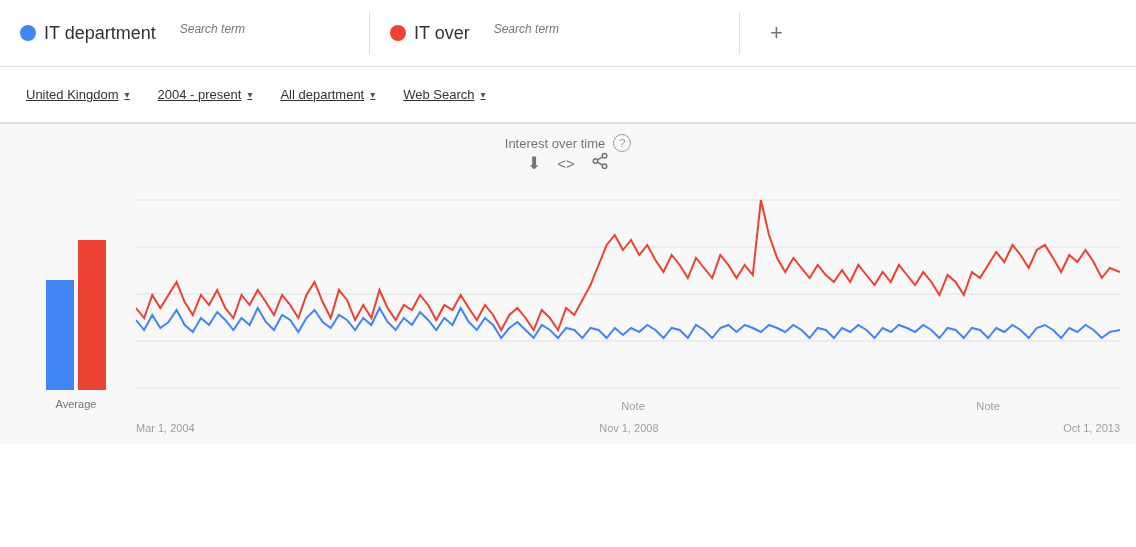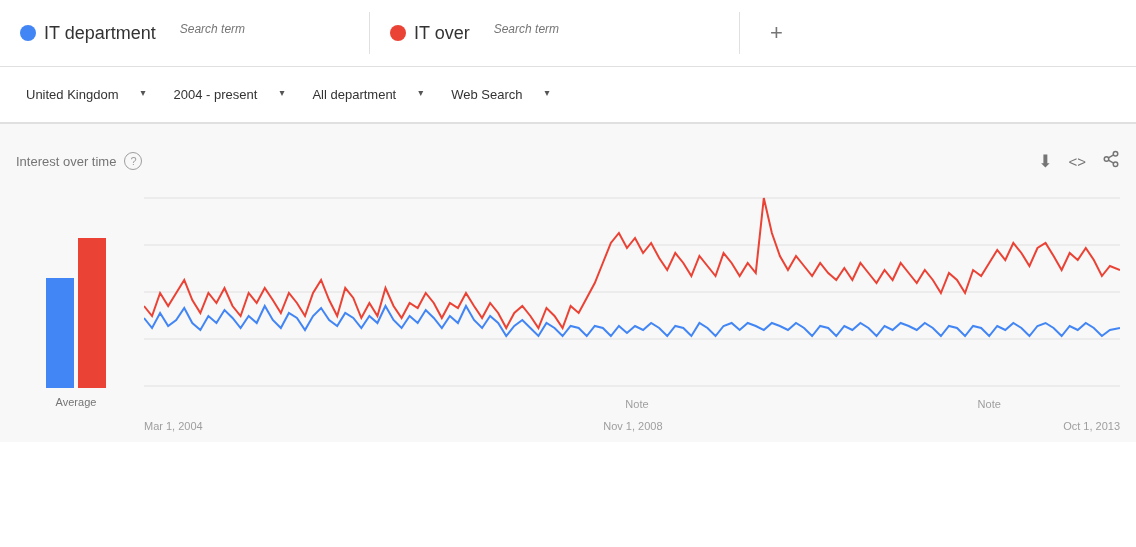--- a/index.html
+++ b/index.html
@@ -59,39 +59,42 @@
     .filters-bar {
       display: flex;
       align-items: center;
       padding: 14px 16px;
       gap: 8px;
       border-bottom: 2px solid #e0e0e0;
       background: #fff;
     }
     .filter-btn {
       display: flex;
-      gap: 22px;
+      align-items: center;
+      gap: 6px;
       padding: 6px 10px;
       border: none;
       background: none;
       cursor: pointer;
       font-size: 13px;
       color: #333;
+      text-decoration: underline;
     }
     .filter-btn .chevron {
       font-size: 10px;
       color: #555;
     }
 
     .section-header {
       display: flex;
       align-items: center;
       justify-content: space-between;
-      padding: 26px 16px 6px 16px;
+      padding: 10px 16px 6px 16px;
       background: #f8f8f8;
+      flex-direction: column;
     }
     .section-title {
       display: flex;
       align-items: center;
       gap: 8px;
       font-size: 13px;
       color: #757575;
       font-weight: 500;
     }
     .help-icon {
@@ -114,21 +117,21 @@
     .action-icon {
       cursor: pointer;
       color: #757575;
       font-size: 18px;
     }
 
     .chart-area {
       padding: 10px 16px 10px 16px;
       background: #f8f8f8;
       display: flex;
-      gap: 8px;
+      gap: 0;
     }
     .average-column {
       display: flex;
       flex-direction: column;
       align-items: center;
       justify-content: flex-end;
       width: 120px;
       padding-bottom: 24px;
       flex-shrink: 0;
     }

